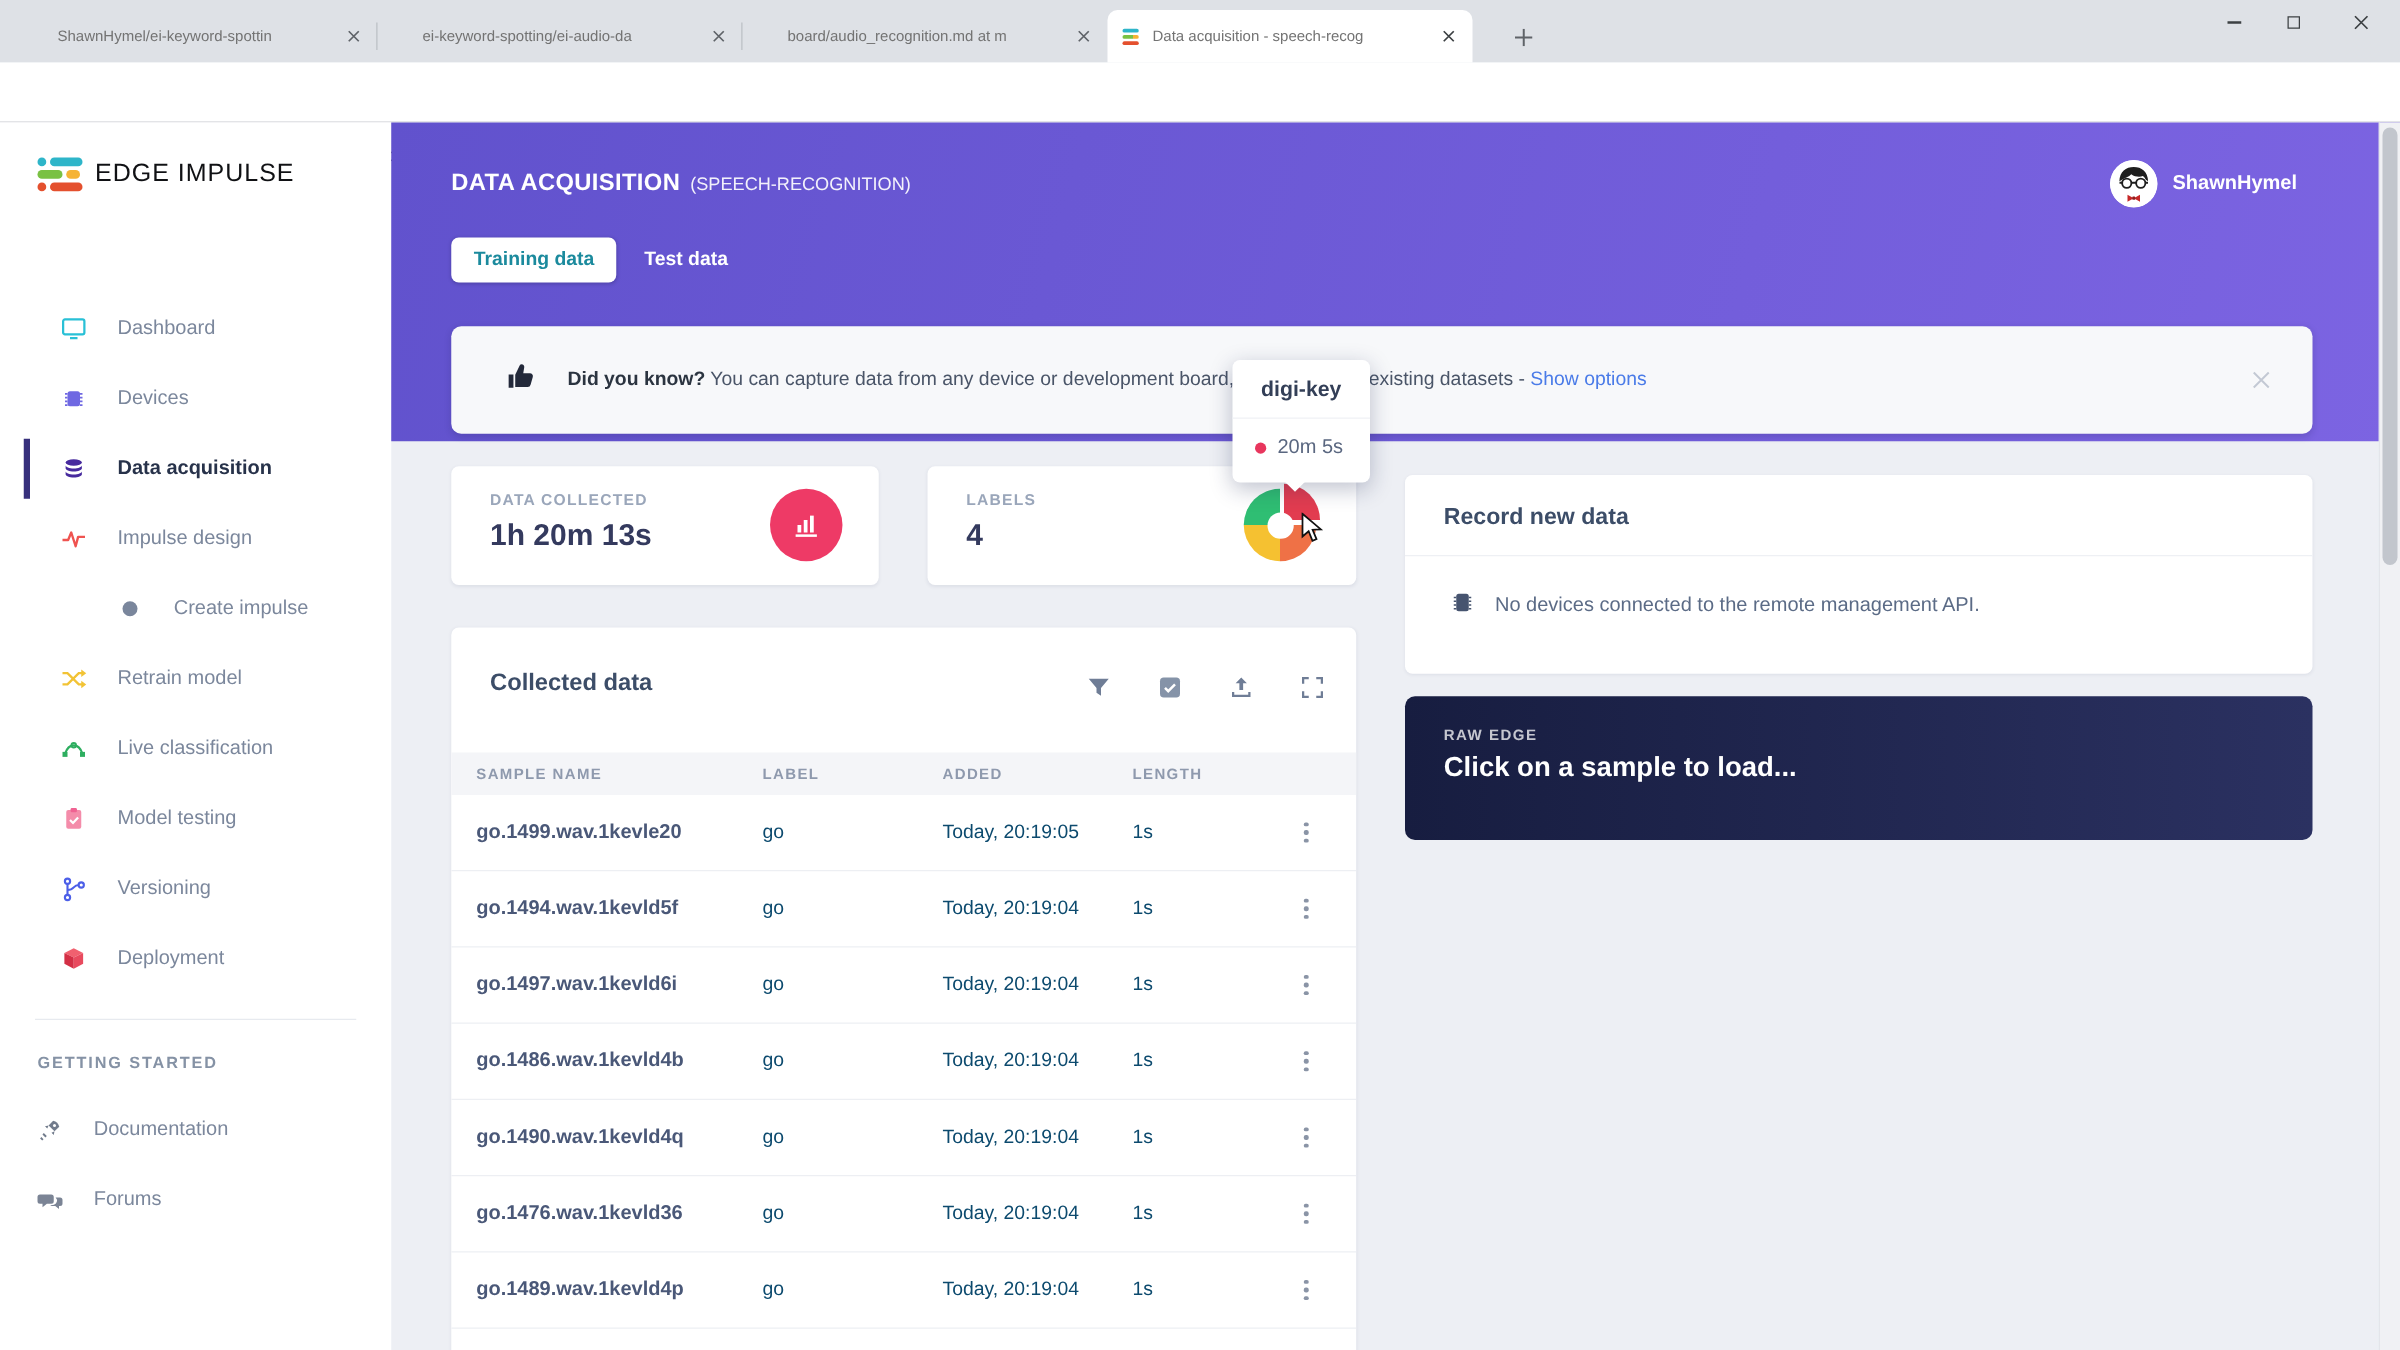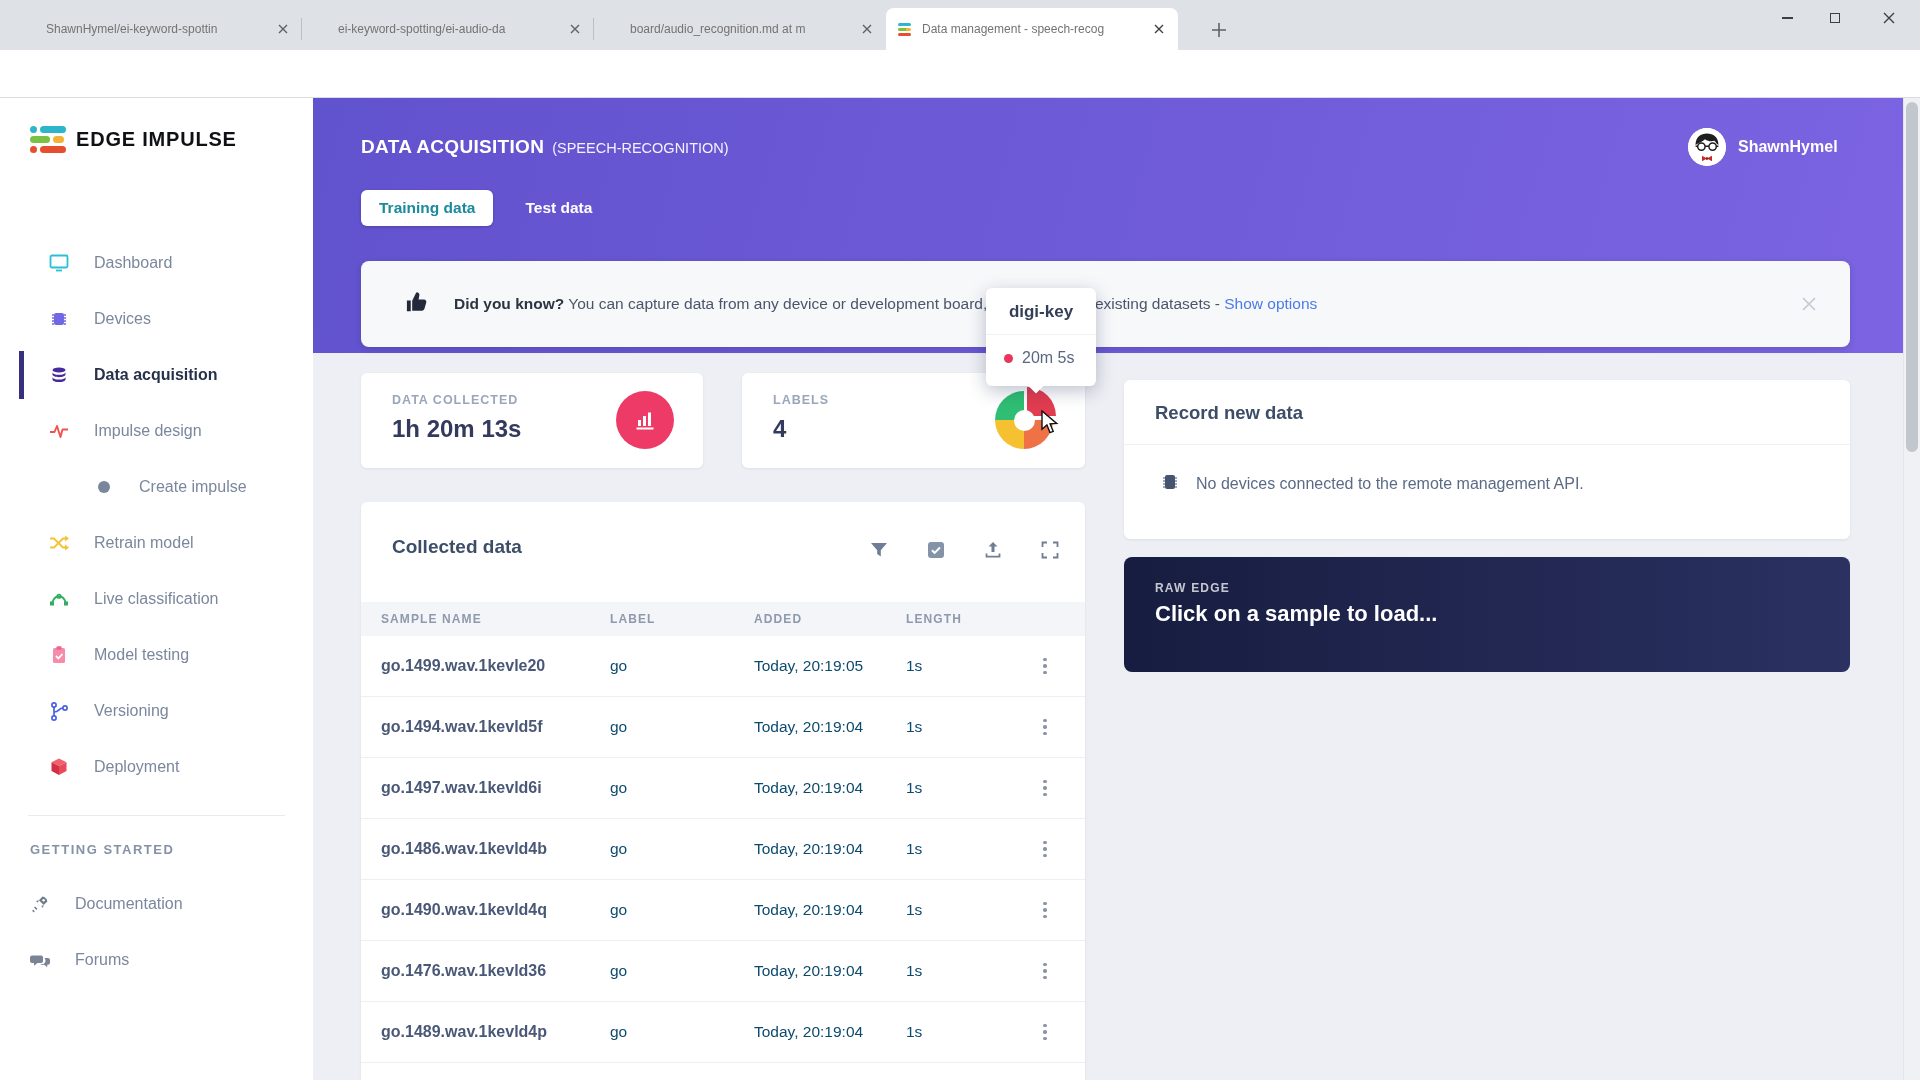--- a/index.html
+++ b/index.html
@@ -38,42 +38,42 @@
   .menu-dots { display:flex; flex-direction:column; gap:3px; }
   .menu-dots i { width:4px; height:4px; border-radius:50%; background:#5f6368; }
 
   
   .page { position:absolute; left:0; top:98px; width:1920px; height:982px; }
   .sidebar { position:absolute; left:0; top:0; width:313px; height:982px; background:#fff; }
   .logo { position:absolute; left:30px; top:28px; display:flex; align-items:center; gap:10px; }
   .logo-mark { display:flex; flex-direction:column; gap:3px; }
   .logo-row { display:flex; gap:3px; align-items:center; }
   .lm { height:7px; border-radius:4px; }
-  .logo-text { font-size:20px; font-weight:700; letter-spacing:.8px; color:#101114; }
+  .logo-text { font-size:20px; font-weight:400; letter-spacing:.8px; color:#101114; }
   .nav { position:absolute; left:0; top:137px; width:313px;padding-left:19px; }
   .nav-item { position:relative; height:56px; display:flex; align-items:center; cursor:pointer; }
   .nav-ico { width:22px; height:22px; margin-left:29px; display:flex; align-items:center; justify-content:center; flex:0 0 22px; }
   .nav-label { margin-left:24px; font-size:16px; color:#7b879c; }
   .nav-item.active .nav-label { color:#27324a; font-weight:600; }
   .nav-item.active::before { content:""; position:absolute; left:0; top:4px; bottom:4px; width:5px; background:#37307c; }
   .nav-item.sub .nav-ico { margin-left:74px; }
   .nav-divider { position:absolute; left:28px; right:28px; top:717px; height:1px; background:#e7eaef; }
   .section-label { position:absolute; left:30px; top:744px; font-size:13px; font-weight:700; letter-spacing:1.5px; color:#8592a5; }
   .nav2 { position:absolute; left:0; top:778px; width:313px; }
 
   .main { position:absolute; left:313px; top:0; width:1607px; height:982px; }
   .purple { position:absolute; left:0; top:0; width:1607px; height:255px; background:linear-gradient(105deg,#6152cd 0%,#7c64e2 100%); }
 
   .page-title-row { position:absolute; left:48px; top:38px; display:flex; align-items:baseline; color:#fff; }
   .page-title { font-size:19px; font-weight:700; letter-spacing:.3px; }
   .page-project { font-size:14.5px; font-weight:400; margin-left:8px; opacity:.92; }
   .userbox { position:absolute; top:30px; left:1375px; display:flex; align-items:center; }
   .user-avatar { width:38px; height:38px; border-radius:50%; background:#fff; overflow:hidden; flex:0 0 38px; }
   .user-name { margin-left:12px; color:#fff; font-size:16px; font-weight:700; }
-  .pill-tabs { position:absolute; left:48px; top:92px; display:flex; align-items:flex-end; gap:14px; }
+  .pill-tabs { position:absolute; left:48px; top:92px; display:flex; align-items:flex-end; gap:4px; }
   .pill { padding:9px 18px; border-radius:6px; font-size:15.5px; font-weight:700; cursor:pointer; }
   .pill.on { background:#fff; color:#1b8a9d; box-shadow:0 1px 3px rgba(20,20,60,.25); }
   .pill.off { color:#fff; }
 
   .banner { position:absolute; left:48px; top:163px; width:1489px; height:86px; background:#f7f8fa; border-radius:8px; box-shadow:0 2px 6px rgba(30,30,80,.18); display:flex; align-items:center; padding-left:44px; }
   .banner-text { margin-left:26px; font-size:15.5px; color:#4a5568; }
   .banner-text b { color:#2b3440; font-weight:700; }
   .banner-link { color:#4a7be8; cursor:pointer; }
   .banner-close { position:absolute; right:28px; top:30px; width:26px; height:26px; display:flex; align-items:center; justify-content:center; cursor:pointer; }
 
@@ -161,21 +161,21 @@
               <path d="M1 1l8 8M9 1l-8 8" stroke="#5f6368" stroke-width="1.4"></path>
             </svg>
           </span>
       </div>
       <div class="tab active">
         <span class="tab-fav ei-fav">
           <span class="b" style="width:13px;background:#2eb5c9"></span>
           <span class="b" style="width:13px;background:linear-gradient(90deg,#7ac143 0 8px,#f5b335 8px)"></span>
           <span class="b" style="width:13px;background:#e4502e"></span>
         </span>
-        <span class="tab-title">Data management - speech-recog</span>
+        <span class="tab-title">Data acquisition - speech-recog</span>
         <span class="tab-close">
             <svg width="10" height="10">
               <path d="M1 1l8 8M9 1l-8 8" stroke="#3c4043" stroke-width="1.4"></path>
             </svg>
           </span>
       </div>
     </div>
     <div class="newtab">
         <svg width="14" height="14">
           <path d="M7 0v14M0 7h14" stroke="#5f6368" stroke-width="1.6"></path>

